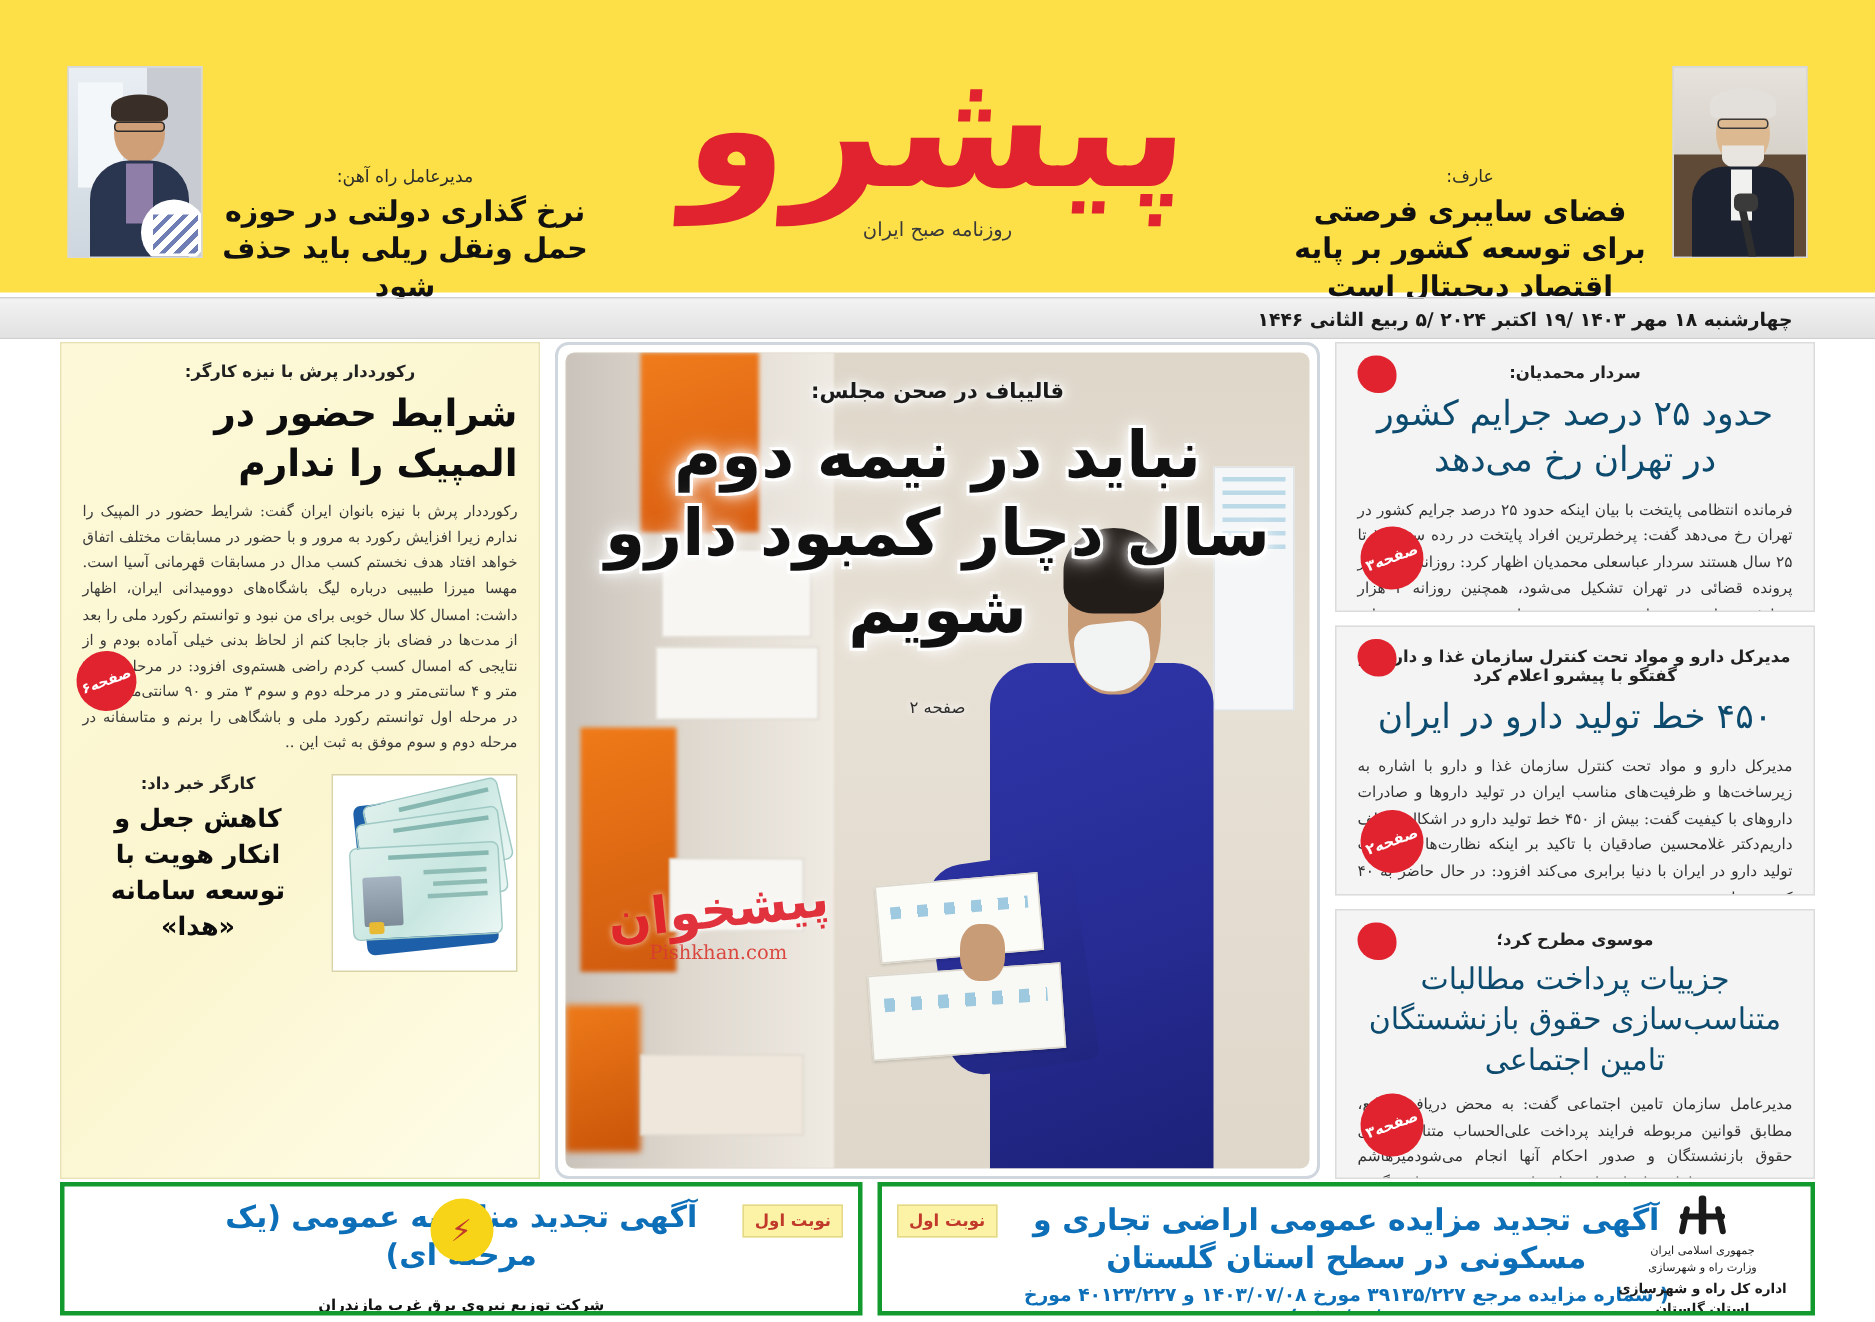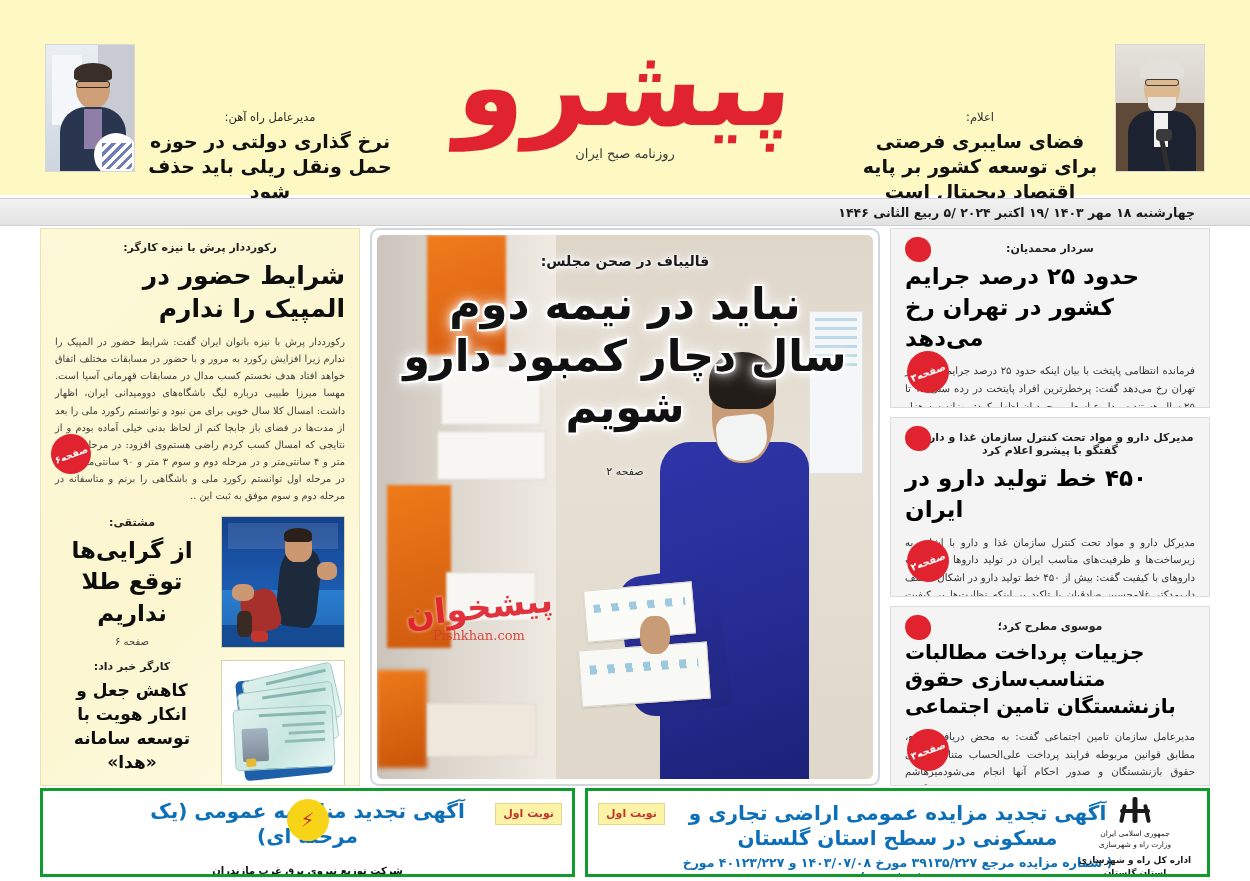--- a/index.html
+++ b/index.html
@@ -8,21 +8,21 @@
     width: 1250px; height: 881px;
     font-family: "DejaVu Sans", "Liberation Sans", sans-serif;
     background: #ffffff;
     overflow: hidden;
     position: relative;
     direction: rtl;
   }
   .page { position: relative; width: 1250px; height: 881px; background: #fff; }
 
   
-  .masthead { position: relative; height: 195px; background: #fef9c3; }
+  .masthead { position: relative; height: 195px; background: #fde047; }
 
   .logo-wrap {
     position: absolute; left: 50%; transform: translateX(-50%);
     top: 6px; width: 360px; height: 180px;
     display: flex; flex-direction: column; align-items: center; justify-content: center;
   }
   .logo-script {
     font-family: "DejaVu Sans", sans-serif;
     font-size: 110px; font-weight: bold; color: #e0232e;
     line-height: 1; letter-spacing: -4px;
@@ -74,21 +74,21 @@
   .col-right { width: 320px; display: flex; flex-direction: column; gap: 9px; }
   .col-center { flex: 1; }
   .col-left { width: 320px; }
 
   
   .news-card {
     position: relative; background: #f4f4f4; border: 1px solid #dcdcdc;
     padding: 13px 14px 12px; flex: 1; overflow: hidden;
   }
   .news-card .kicker { font-size: 11px; font-weight: bold; color: #222; text-align: center; margin-bottom: 6px; }
-  .news-card .headline { font-size: 20px; font-weight: bold; color: #000000; text-align: left; line-height: 1.34; }
+  .news-card .headline { font-size: 20px; font-weight: normal; color: #0c4a6e; text-align: center; line-height: 1.34; }
   .news-card .headline.big { font-size: 23px; }
   .news-card .body-text {
     margin-top: 9px; font-size: 10.2px; line-height: 1.72; color: #333;
     text-align: justify; font-family: "DejaVu Serif", serif;
   }
   .dot-red {
     position: absolute; top: 8px; left: 14px;
     width: 26px; height: 25px; background: #e0232e; border-radius: 48% 52% 45% 55%;
   }
   .page-badge {
@@ -313,21 +313,21 @@
       <div class="kicker">مدیرعامل راه آهن:</div>
       <div class="head">نرخ گذاری دولتی در حوزه حمل ونقل ریلی باید حذف شود</div>
     </div>
 
     <div class="logo-wrap">
       <div class="logo-script">پیشرو</div>
       <div class="logo-sub">روزنامه صبح ایران</div>
     </div>
 
     <div class="teaser right">
-      <div class="kicker">اعلام:</div>
+      <div class="kicker">عارف:</div>
       <div class="head">فضای سایبری فرصتی برای توسعه کشور بر پایه اقتصاد دیجیتال است</div>
     </div>
   </div>
 
   <div class="datebar">
     <span>چهارشنبه ۱۸ مهر ۱۴۰۳  /۱۹ اکتبر ۲۰۲۴  /۵ ربیع الثانی ۱۴۴۶</span>
   </div>
 
   <div class="body-grid">
 
@@ -408,41 +408,20 @@
     <div class="col-left">
       <div class="left-panel">
 
         <div>
           <div class="lp-kicker">رکورددار پرش با نیزه کارگر:</div>
           <div class="lp-head">شرایط حضور در المپیک را ندارم</div>
           <div class="lp-body">رکورددار پرش با نیزه بانوان ایران گفت: شرایط حضور در المپیک را ندارم زیرا افزایش رکورد به مرور و با حضور در مسابقات مختلف اتفاق خواهد افتاد هدف نخستم کسب مدال در مسابقات قهرمانی آسیا است. مهسا میرزا طبیبی درباره لیگ باشگاه‌های دوومیدانی ایران، اظهار داشت: امسال کلا سال خوبی برای من نبود و توانستم رکورد ملی را بعد از مدت‌ها در فضای باز جابجا کنم از لحاظ بدنی خیلی آماده بودم و از نتایجی که امسال کسب کردم راضی هستم‌وی افزود: در مرحله اول ۴ متر و ۴ سانتی‌متر و در مرحله دوم و سوم ۳ متر و ۹۰ سانتی‌متر پریدم در مرحله اول توانستم رکورد ملی و باشگاهی را برنم و متاسفانه در مرحله دوم و سوم موفق به ثبت این ..</div>
           <div class="lp-badge" style="left:10px;top:205px;">صفحه۶</div>
         </div>
 
-        <div class="lp-row">
-          <div class="lp-photo">
-            <div class="wr-bg"></div>
-            <div class="wr-mat"></div>
-            <div class="wr-mat2"></div>
-            <div style="position:absolute;left:6px;top:6px;right:6px;height:26px;background:rgba(255,255,255,.12);"></div>
-            <div class="wr-a"></div>
-            <div class="wr-skin" style="right:26%;top:12%;width:22%;height:22%;"></div>
-            <div style="position:absolute;right:26%;top:8%;width:23%;height:11%;background:#2a2019;border-radius:50% 50% 20% 20%;"></div>
-            <div class="wr-skin" style="right:6%;top:34%;width:16%;height:14%;"></div>
-            <div class="wr-red"></div>
-            <div class="wr-skin" style="left:8%;bottom:36%;width:18%;height:13%;"></div>
-            <div style="position:absolute;left:12%;bottom:8%;width:13%;height:20%;background:#3a2a24;border-radius:30%;"></div>
-            <div style="position:absolute;left:24%;bottom:4%;width:14%;height:9%;background:#c2352c;border-radius:30%;"></div>
-          </div>
-          <div class="txt">
-            <div class="lp-kicker">مشتقی:</div>
-            <div class="lp-head2">از گرایی‌ها توقع طلا نداریم</div>
-            <div class="lp-page">صفحه ۶</div>
-          </div>
-        </div>
 
         <div class="lp-row">
           <div class="lp-photo idcards">
             <div class="idc-blue" style="left:18px;top:16px;width:88px;height:100px;transform:rotate(-6deg);"></div>
             <div class="idc" style="left:24px;top:10px;width:92px;height:56px;transform:rotate(-13deg);">
               <div class="strip"></div>
             </div>
             <div class="idc" style="left:18px;top:26px;width:96px;height:58px;transform:rotate(-8deg);">
               <div class="strip"></div>
             </div>

